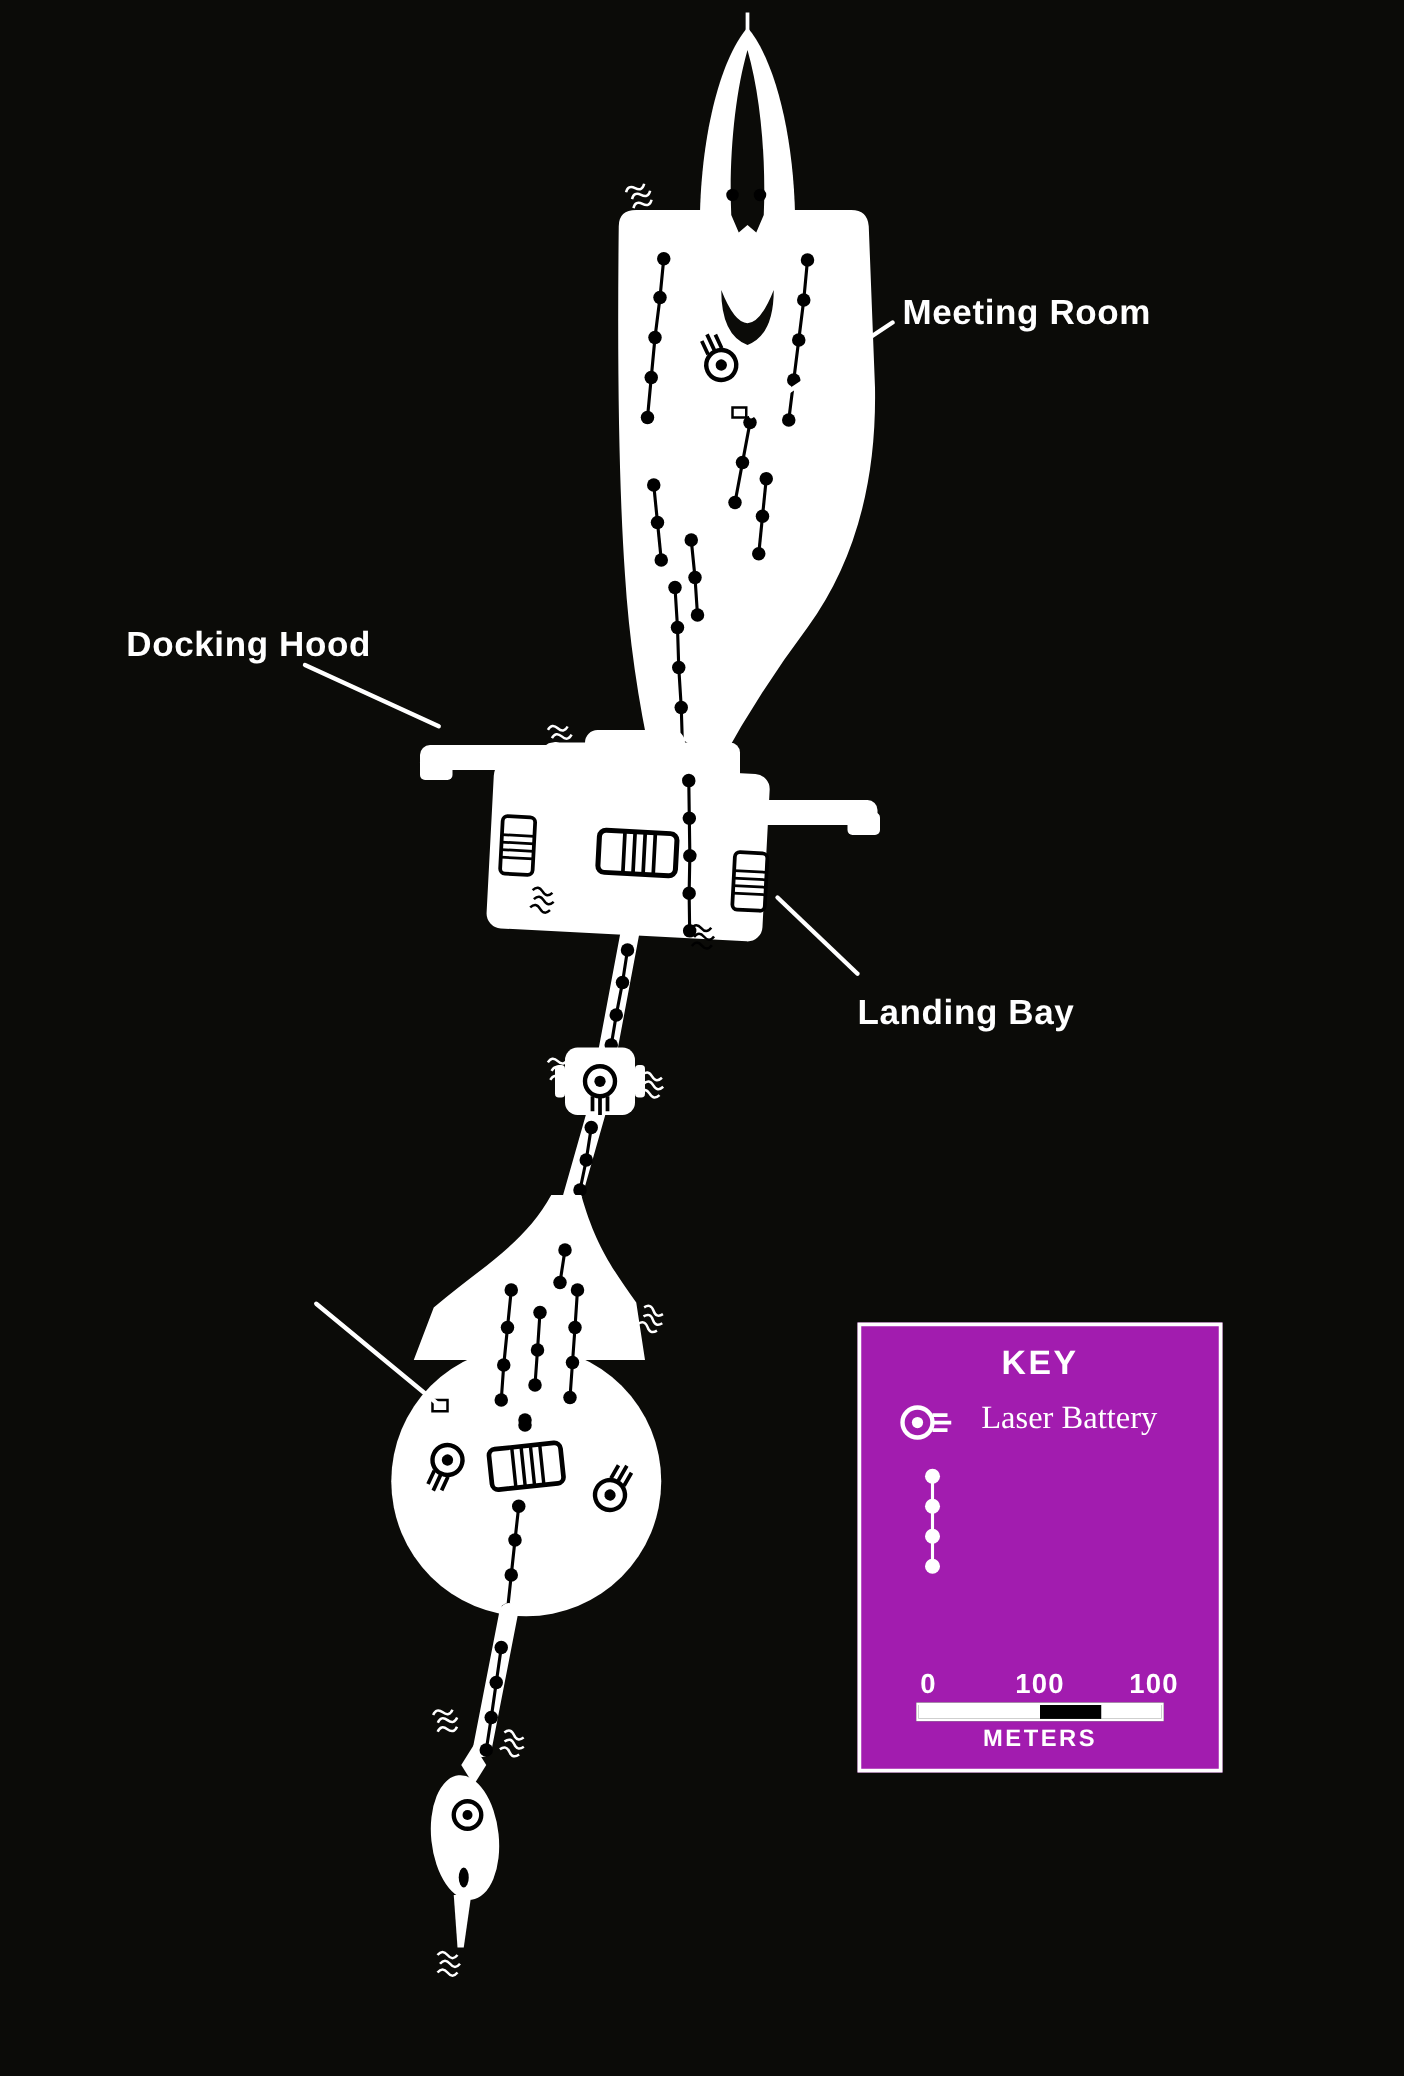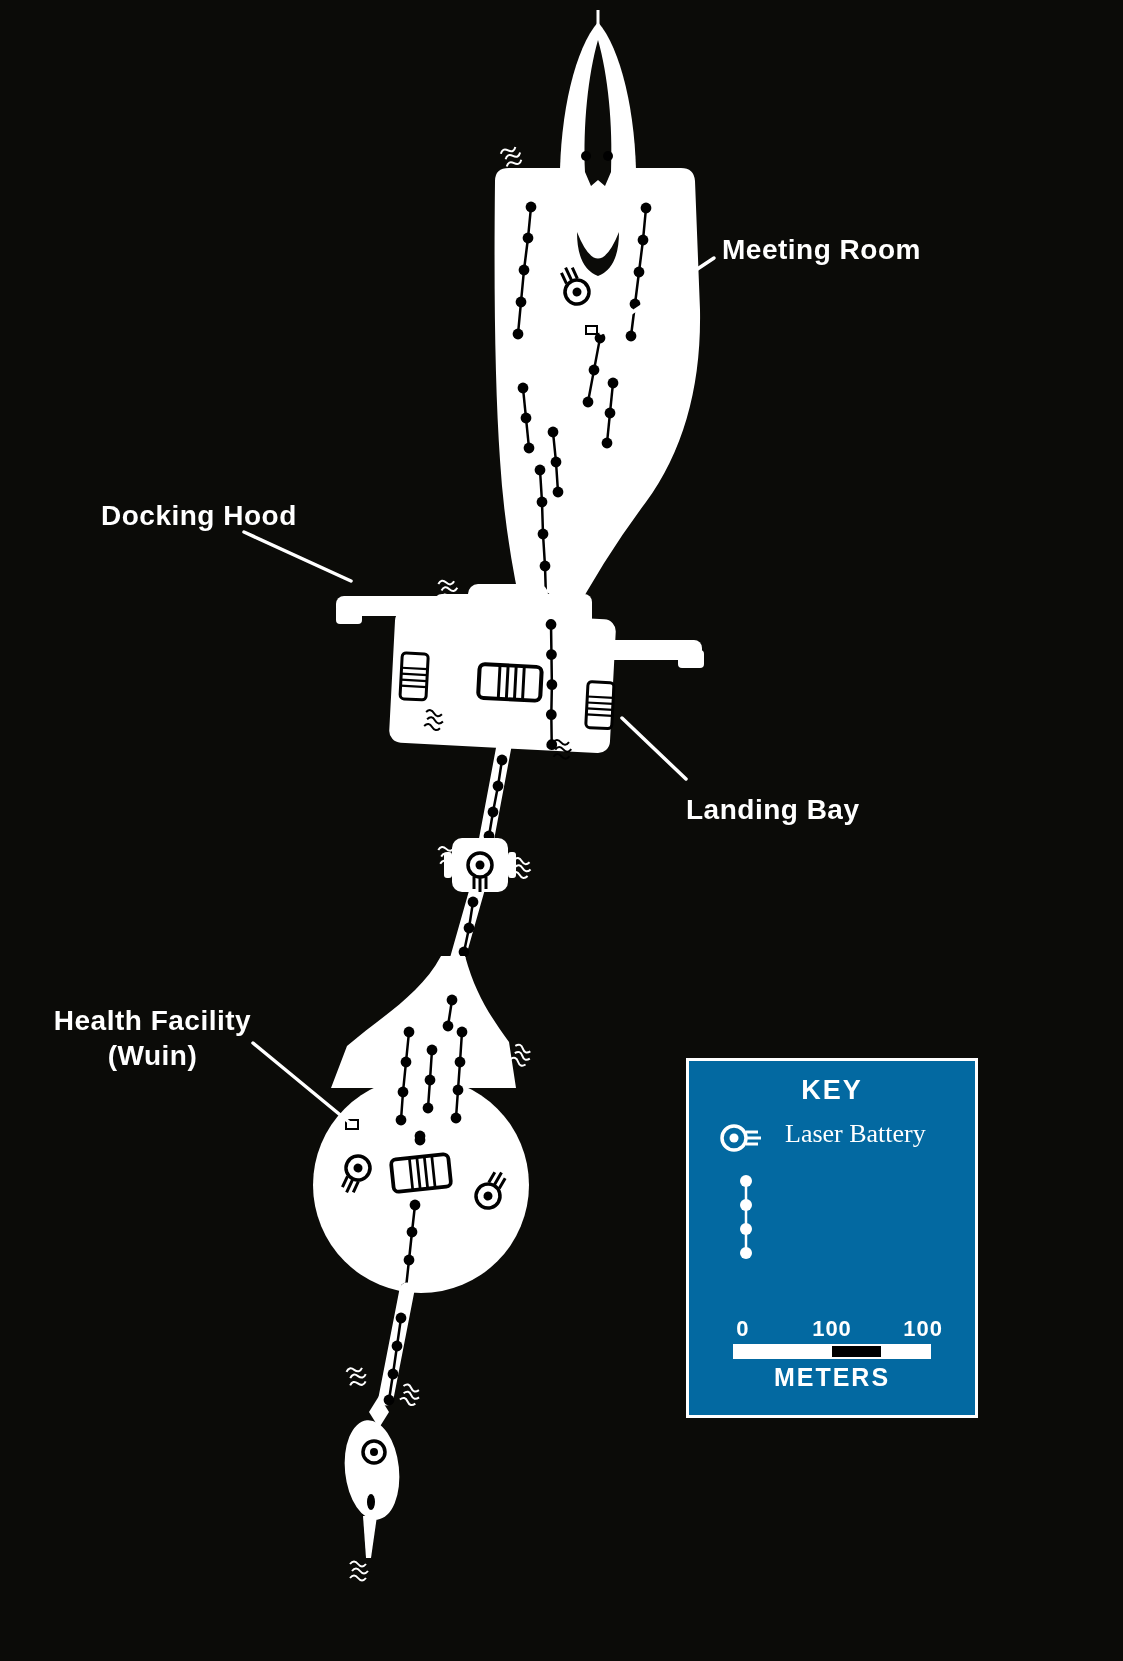--- a/index.html
+++ b/index.html
@@ -24,23 +24,23 @@
     font-size:28px;
     letter-spacing:.5px;
     white-space:nowrap;
   }
   .map-label.centered{white-space:normal;text-align:center;line-height:1.25;}
   .key-box{
     position:absolute;
     left:686px;top:1058px;
     width:292px;height:360px;
     box-sizing:border-box;
-    background:#0369a1;
+    background:#a21caf;
     border:3px solid #fff;
-    padding:14px 18px 23px 18px;
+    padding:14px 18px 12px 18px;
     display:flex;flex-direction:column;
     color:#fff;
   }
   .key-title{
     text-align:center;
     font-weight:700;font-size:27px;letter-spacing:2px;
     margin-bottom:12px;
   }
   .key-row{display:flex;align-items:flex-start;margin-bottom:10px;}
   .key-icon-cell{width:78px;display:flex;justify-content:center;align-items:center;flex:0 0 78px;}
@@ -55,21 +55,21 @@
   .scale-ticks span{
     position:absolute;top:0;transform:translateX(-50%);
     font-weight:700;font-size:22px;letter-spacing:1px;
   }
   .scale-bar{
     width:194px;height:11px;margin:2px auto 4px auto;
     border:2px solid #fff;display:flex;background:#000;
   }
   .scale-bar .seg{height:100%;}
   .scale-unit{
-    text-align:center;font-weight:700;font-size:25px;letter-spacing:2px;
+    text-align:center;font-weight:700;font-size:19px;letter-spacing:2px;
   }
 </style>
 </head>
 <body>
 
 <div class="page">
 
   <svg class="artwork" viewBox="0 0 1123 1661" width="1123" height="1661">
     <defs>
       <marker id="dot" markerUnits="userSpaceOnUse" markerWidth="14" markerHeight="14" refX="7" refY="7">
@@ -208,24 +208,20 @@
       <line class="callout" x1="253" y1="1043" x2="350" y2="1123"></line>
     </g>
   </svg>
 
   <div class="map-label" style="left:722px;top:234px;">Meeting Room</div>
 
   <div class="map-label" style="left:101px;top:500px;text-align:center;">Docking Hood</div>
 
   <div class="map-label" style="left:686px;top:794px;">Landing Bay</div>
 
-  <div class="map-label centered" style="left:40px;top:1003px;width:225px;">
-    <span style="display:block">Health Facility</span>
-    <span style="display:block">(Wuin)</span>
-  </div>
 
   <div class="key-box">
     <div class="key-title">KEY</div>
 
     <div class="key-row">
       <div class="key-icon-cell">
         <svg width="58" height="46" viewBox="-17 -17 58 40" style="color:#fff">
           <use href="#laserSym"></use>
         </svg>
       </div>

